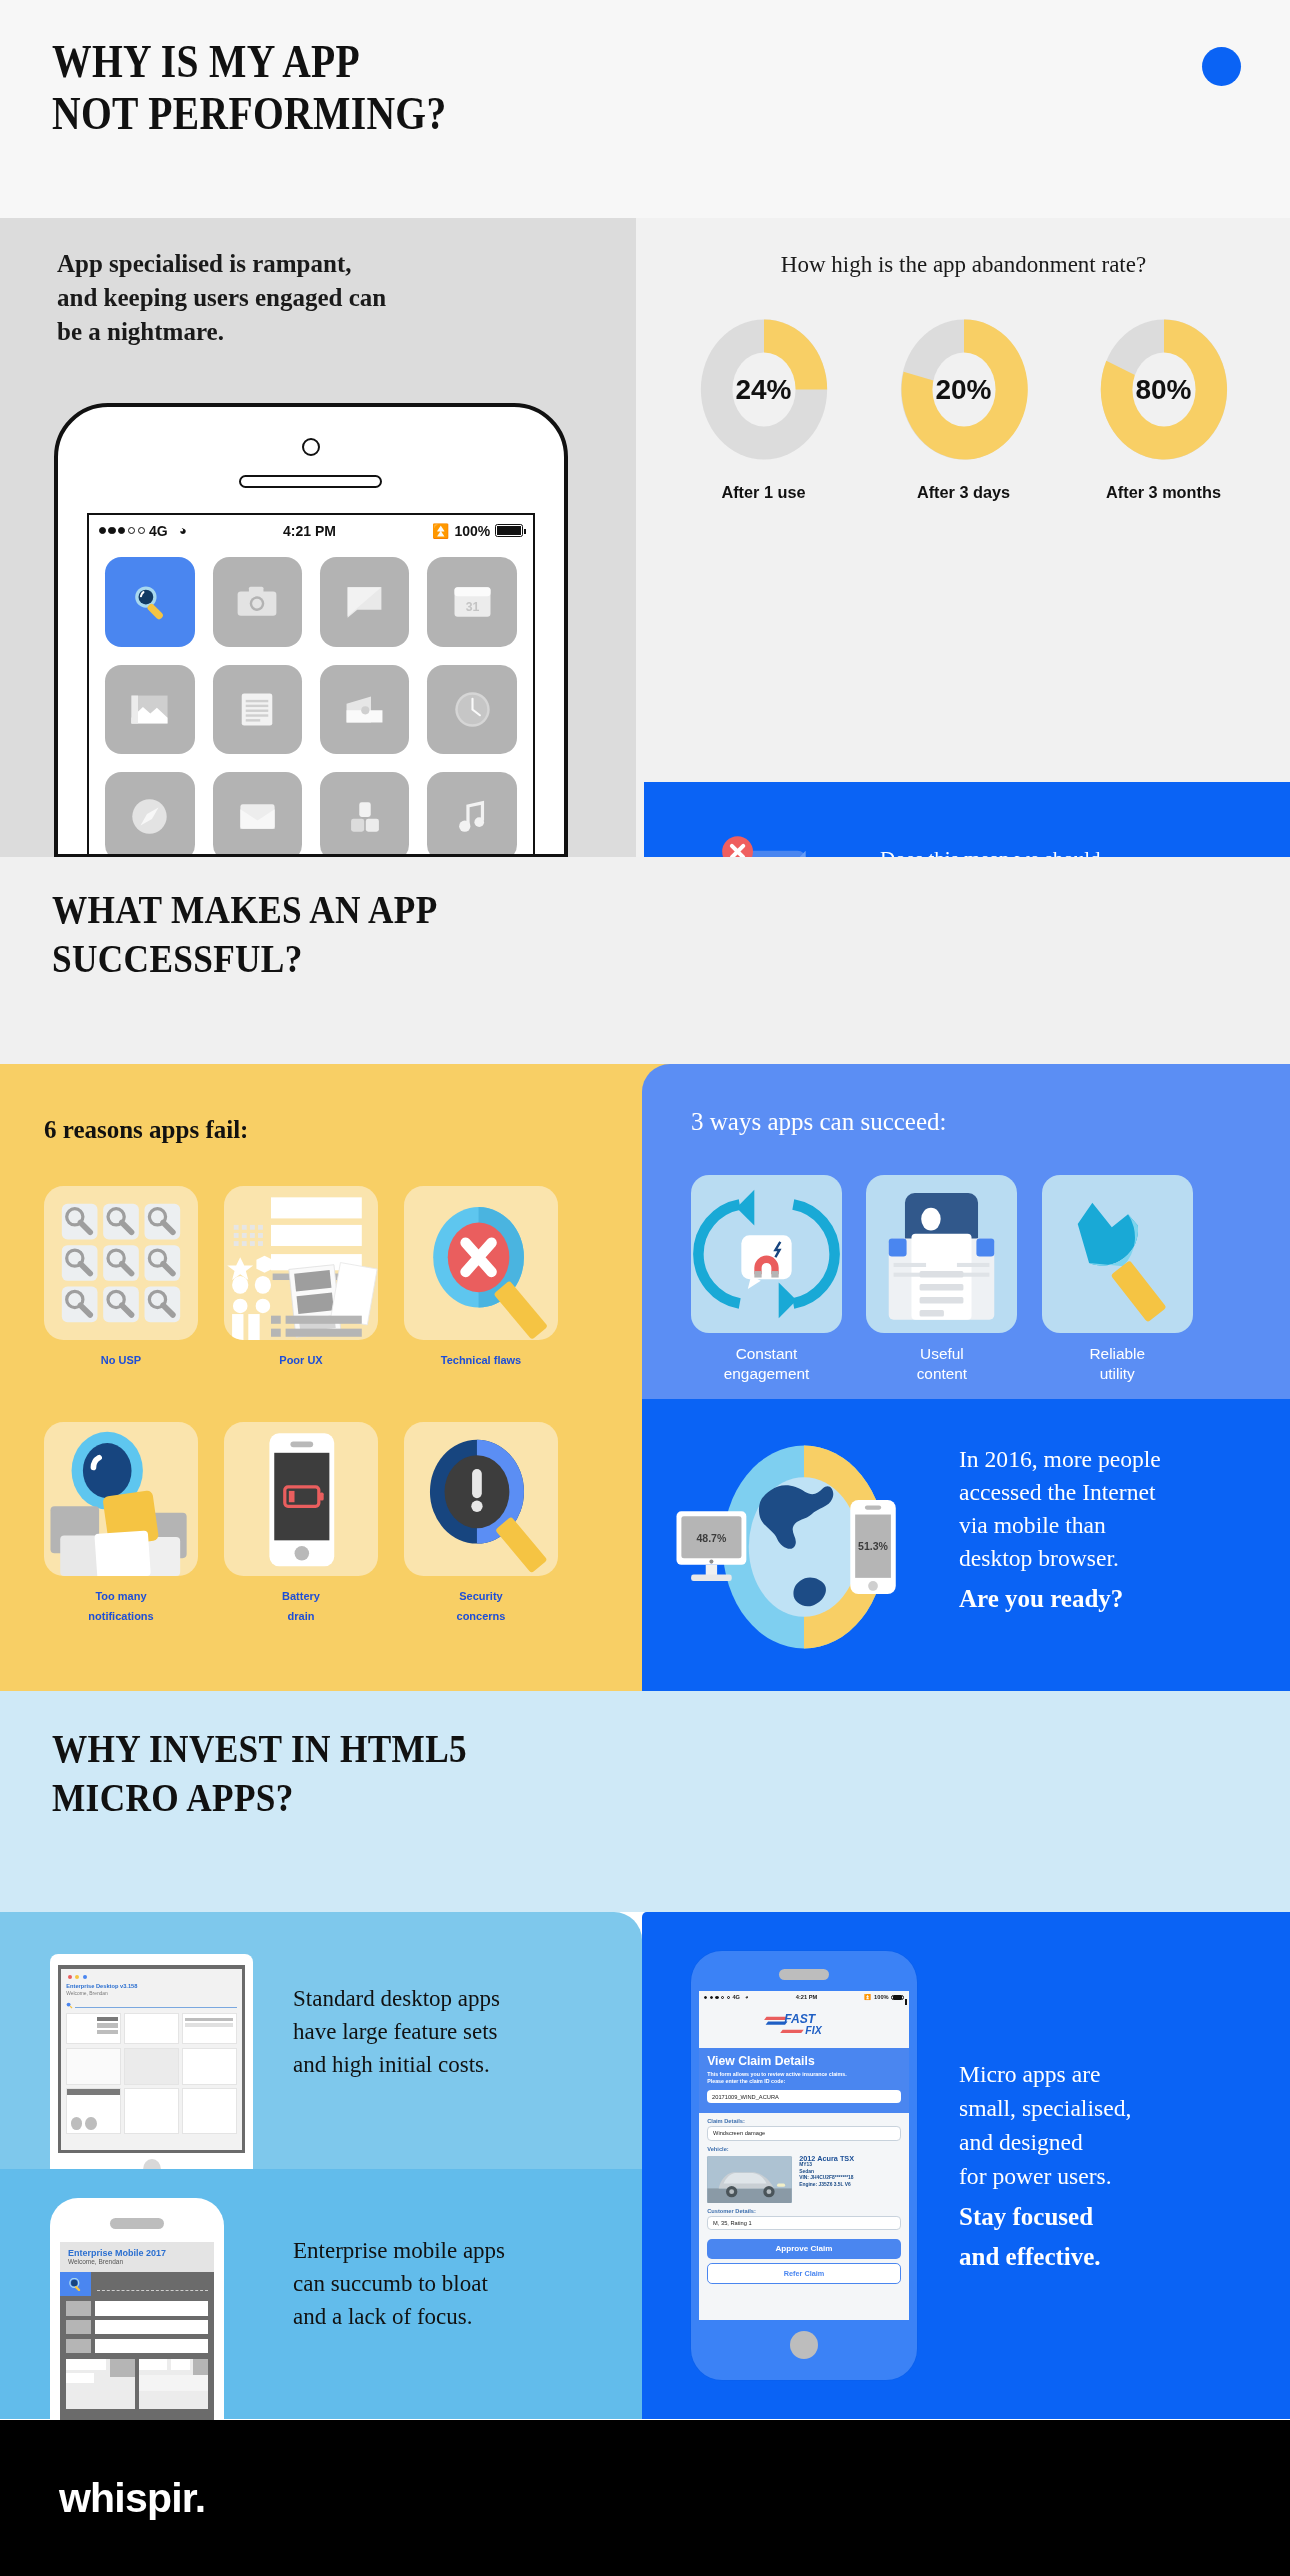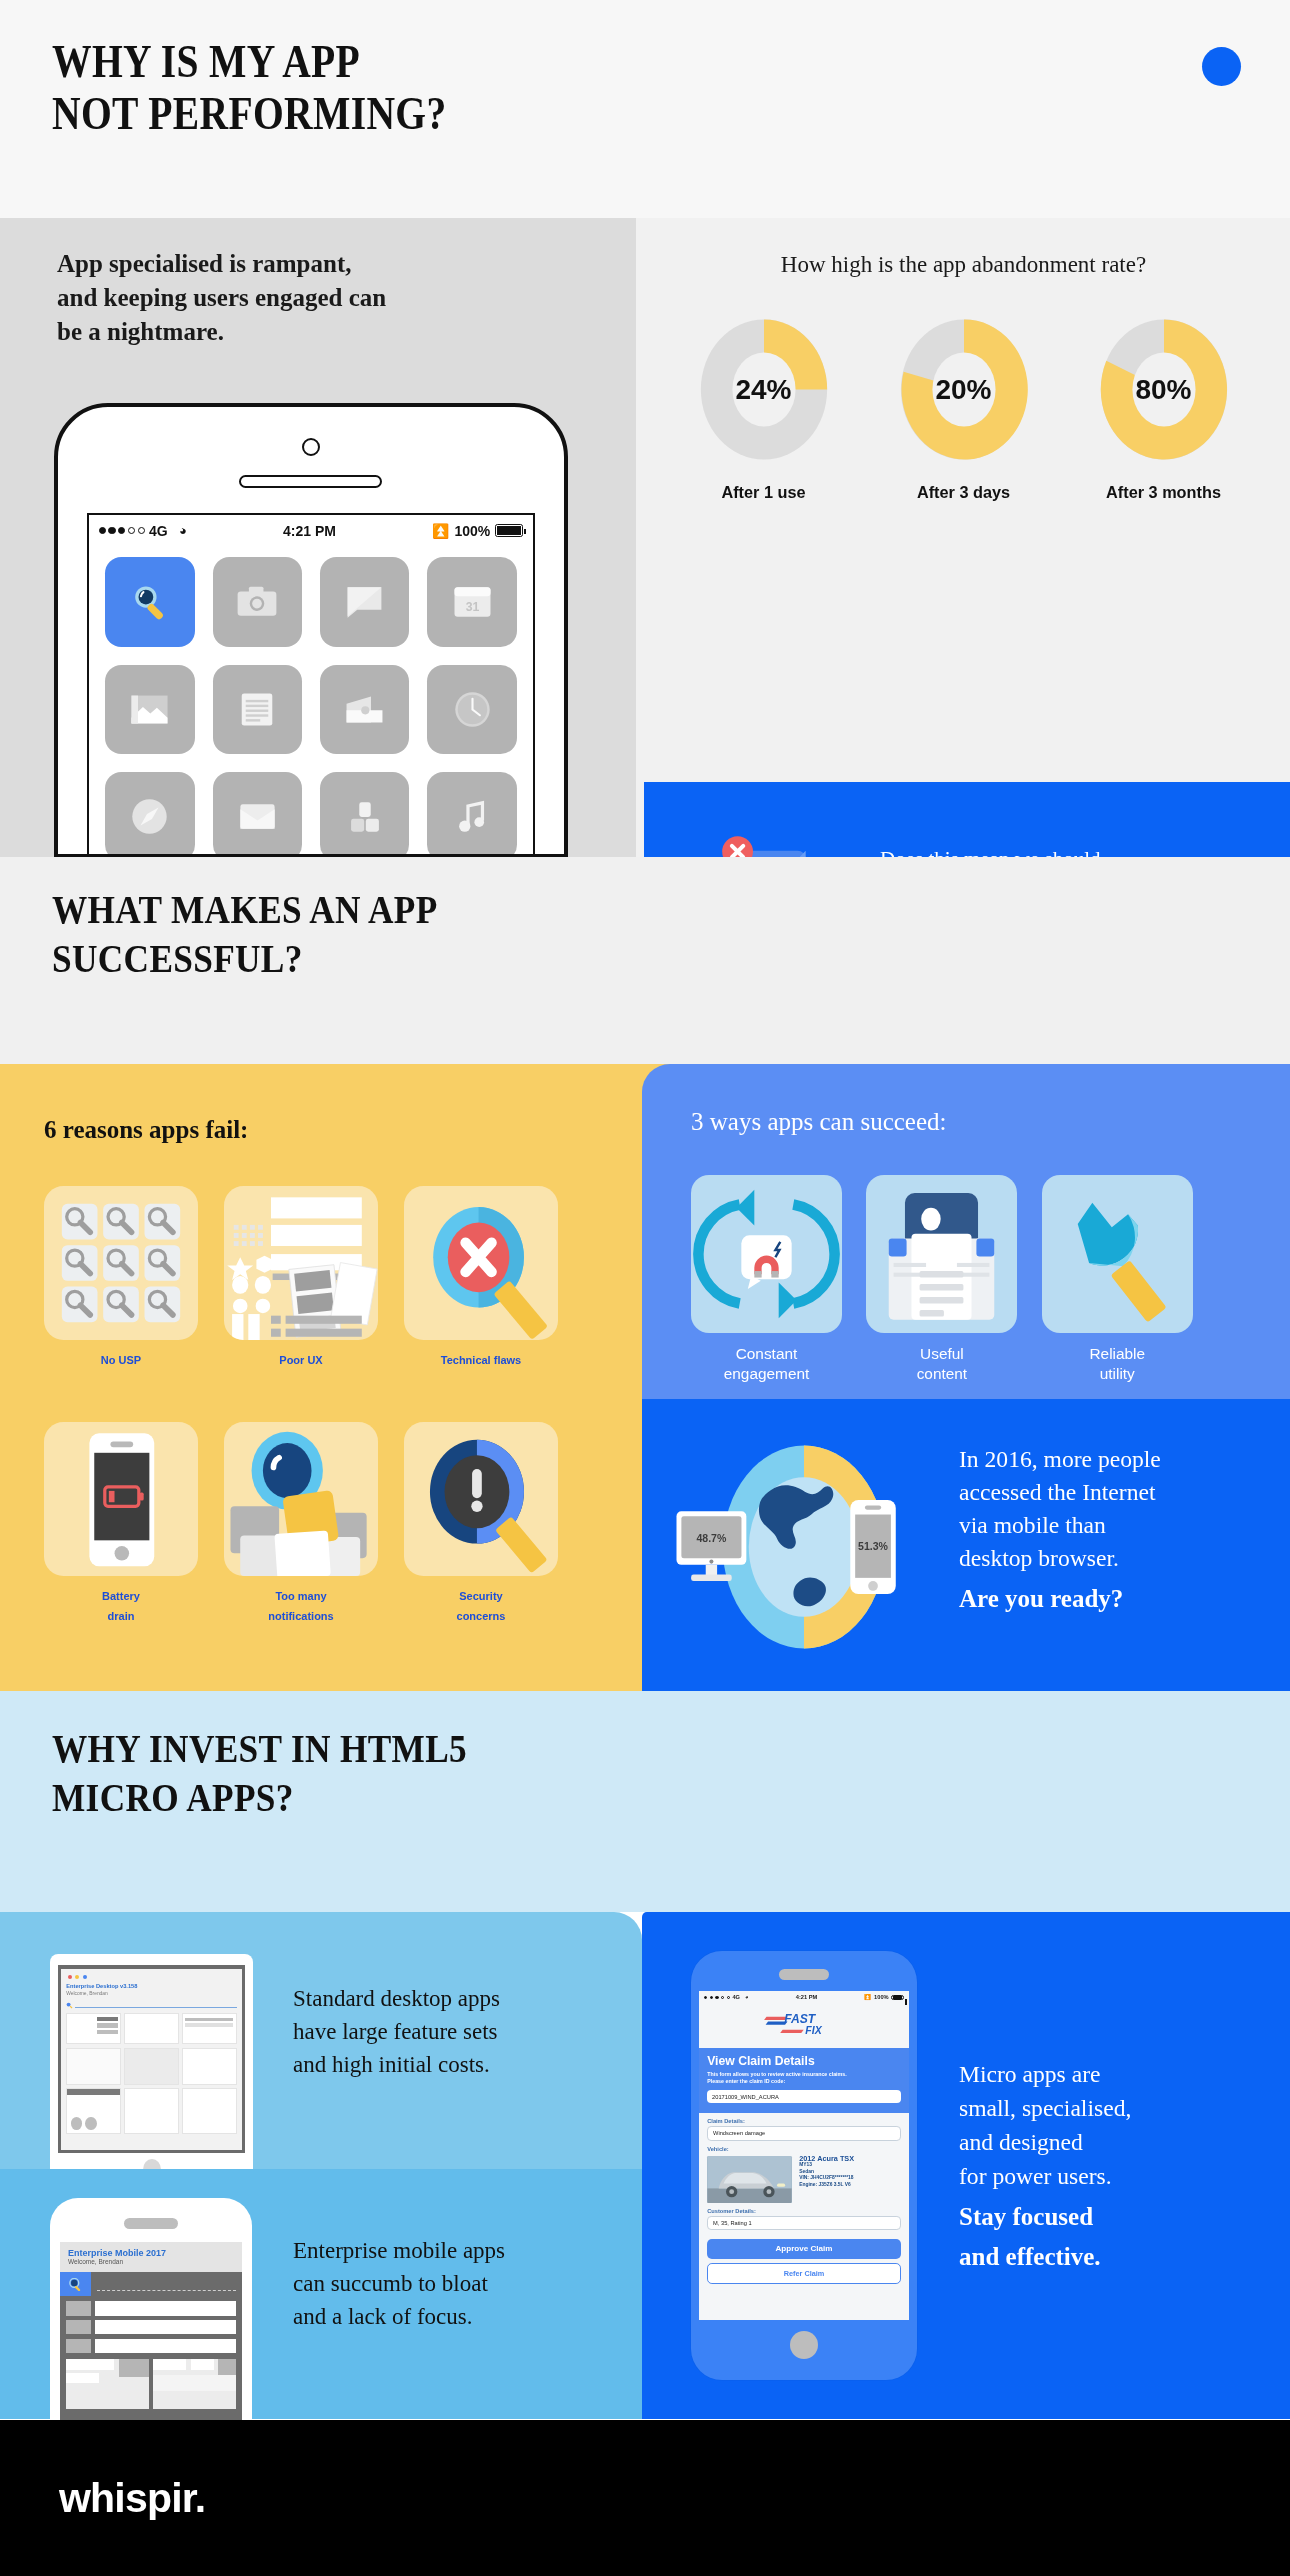--- a/index.html
+++ b/index.html
@@ -171,21 +171,21 @@
   .mon-inner { background:#f2f2f2; padding:4.9px; height:181px; overflow:hidden; }
   .mon-dots { display:flex; gap:3.3px; padding:1.6px 0 4.1px 1.6px; }
   .mon-dots i { width:4.1px;height:4.1px;border-radius:50%;display:block; }
   .mon-title { font-family:"Liberation Sans",sans-serif; font-size:5.7px; font-weight:700; color:#2b6fd0; line-height:7.3px; }
   .mon-sub { font-family:"Liberation Sans",sans-serif; font-size:4.9px; color:#7a7a7a; line-height:6.5px; }
   .mon-base { width:44px;height:21px;background:#efefef;margin:0 auto; }
   .mon-foot { width:120px;height:9px;background:#e2e2e2;margin:0 auto;border-radius:2.4px; }
   .mon-knob { width:18px;height:21px;background:#d8d8d8;border-radius:50%;margin:6.5px auto 0; }
 
   
-  .ephone { position:absolute; left:50px; top:29px; width:202px; height:244px;
+  .ephone { position:absolute; left:50px; top:29px; width:174px; height:244px;
     background:#fff; border-radius:28px 28px 0 0; overflow:hidden; }
   .ephone-speaker { width:54px;height:11.4px;background:#bdbdbd;border-radius:6.5px;margin:19.5px auto 0; }
   .ephone-screen { margin:13px 9.8px 0; background:#6b6b6b; height:194px; overflow:hidden; }
   .ephone-head { background:#e4e4e4; padding:6.5px 8.1px; }
   .ephone-title { font-family:"Liberation Sans",sans-serif; font-size:9px; font-weight:700; color:#2b6fd0; }
   .ephone-sub { font-family:"Liberation Sans",sans-serif; font-size:6.5px; color:#555; }
 
   
   .ffphone {
     position:absolute; left:49px; top:39px; width:226px; height:429px;
@@ -567,49 +567,49 @@
             </svg>
           </div>
           <div class="tile-lab">Technical flaws</div>
         </div>
       </div>
 
       <div class="tile-row" style="top:358px;">
         <div class="tile">
           <div class="tile-box">
             <svg width="154" height="154" viewBox="0 0 190 190">
-              <rect x="56" y="14" width="80" height="164" rx="12" fill="#fff"></rect>
-              <rect x="82" y="24" width="28" height="7" rx="3.5" fill="#b9b9b9"></rect>
-              <rect x="62" y="38" width="68" height="108" fill="#3d3d3d"></rect>
-              <rect x="75" y="80" width="42" height="24" rx="4" fill="none" stroke="#ea5e5e" stroke-width="4"></rect>
-              <rect x="118" y="87" width="5" height="10" rx="2" fill="#ea5e5e"></rect>
-              <rect x="80" y="85" width="7" height="14" fill="#ea5e5e"></rect>
-              <ellipse cx="96" cy="162" rx="9" ry="9" fill="#b9b9b9"></ellipse>
-            </svg>
-          </div>
-          <div class="tile-lab"><span style="white-space:pre-line">Battery
-drain</span></div>
-        </div>
-
-        <div class="tile">
-          <div class="tile-box">
-            <svg width="154" height="154" viewBox="0 0 190 190">
               <ellipse cx="78" cy="60" rx="44" ry="48" fill="#5ec6ef"></ellipse>
               <ellipse cx="78" cy="60" rx="30" ry="34" fill="#17457f"></ellipse>
               <path d="M68 44a14 14 0 0 0-7 12" stroke="#fff" stroke-width="7" fill="none" stroke-linecap="round"></path>
               <rect x="8" y="104" width="60" height="58" rx="5" fill="#b4b4b4"></rect>
               <rect x="112" y="112" width="64" height="56" rx="5" fill="#b4b4b4"></rect>
               <rect x="20" y="140" width="70" height="50" rx="5" fill="#e8e8e8"></rect>
               <rect x="96" y="142" width="72" height="48" rx="5" fill="#efefef"></rect>
               <rect x="76" y="88" width="62" height="62" rx="7" fill="#f5c443" transform="rotate(-8 107 119)"></rect>
               <rect x="64" y="136" width="66" height="56" rx="5" fill="#fff" transform="rotate(-4 97 164)"></rect>
             </svg>
           </div>
           <div class="tile-lab"><span style="white-space:pre-line">Too many
 notifications</span></div>
+        </div>
+
+        <div class="tile">
+          <div class="tile-box">
+            <svg width="154" height="154" viewBox="0 0 190 190">
+              <rect x="56" y="14" width="80" height="164" rx="12" fill="#fff"></rect>
+              <rect x="82" y="24" width="28" height="7" rx="3.5" fill="#b9b9b9"></rect>
+              <rect x="62" y="38" width="68" height="108" fill="#3d3d3d"></rect>
+              <rect x="75" y="80" width="42" height="24" rx="4" fill="none" stroke="#ea5e5e" stroke-width="4"></rect>
+              <rect x="118" y="87" width="5" height="10" rx="2" fill="#ea5e5e"></rect>
+              <rect x="80" y="85" width="7" height="14" fill="#ea5e5e"></rect>
+              <ellipse cx="96" cy="162" rx="9" ry="9" fill="#b9b9b9"></ellipse>
+            </svg>
+          </div>
+          <div class="tile-lab"><span style="white-space:pre-line">Battery
+drain</span></div>
         </div>
 
         <div class="tile">
           <div class="tile-box">
             <svg width="154" height="154" viewBox="0 0 190 190">
               <ellipse cx="90" cy="86" rx="58" ry="64" fill="#17457f"></ellipse>
               <path d="M90 22 A58 64 0 0 1 90 150 Z" fill="#5b8ef4"></path>
               <ellipse cx="90" cy="86" rx="40" ry="45" fill="#3d3d3d"></ellipse>
               <rect x="84" y="58" width="12" height="36" rx="6" fill="#e8e8e8"></rect>
               <circle cx="90" cy="104" r="7" fill="#e8e8e8"></circle>

